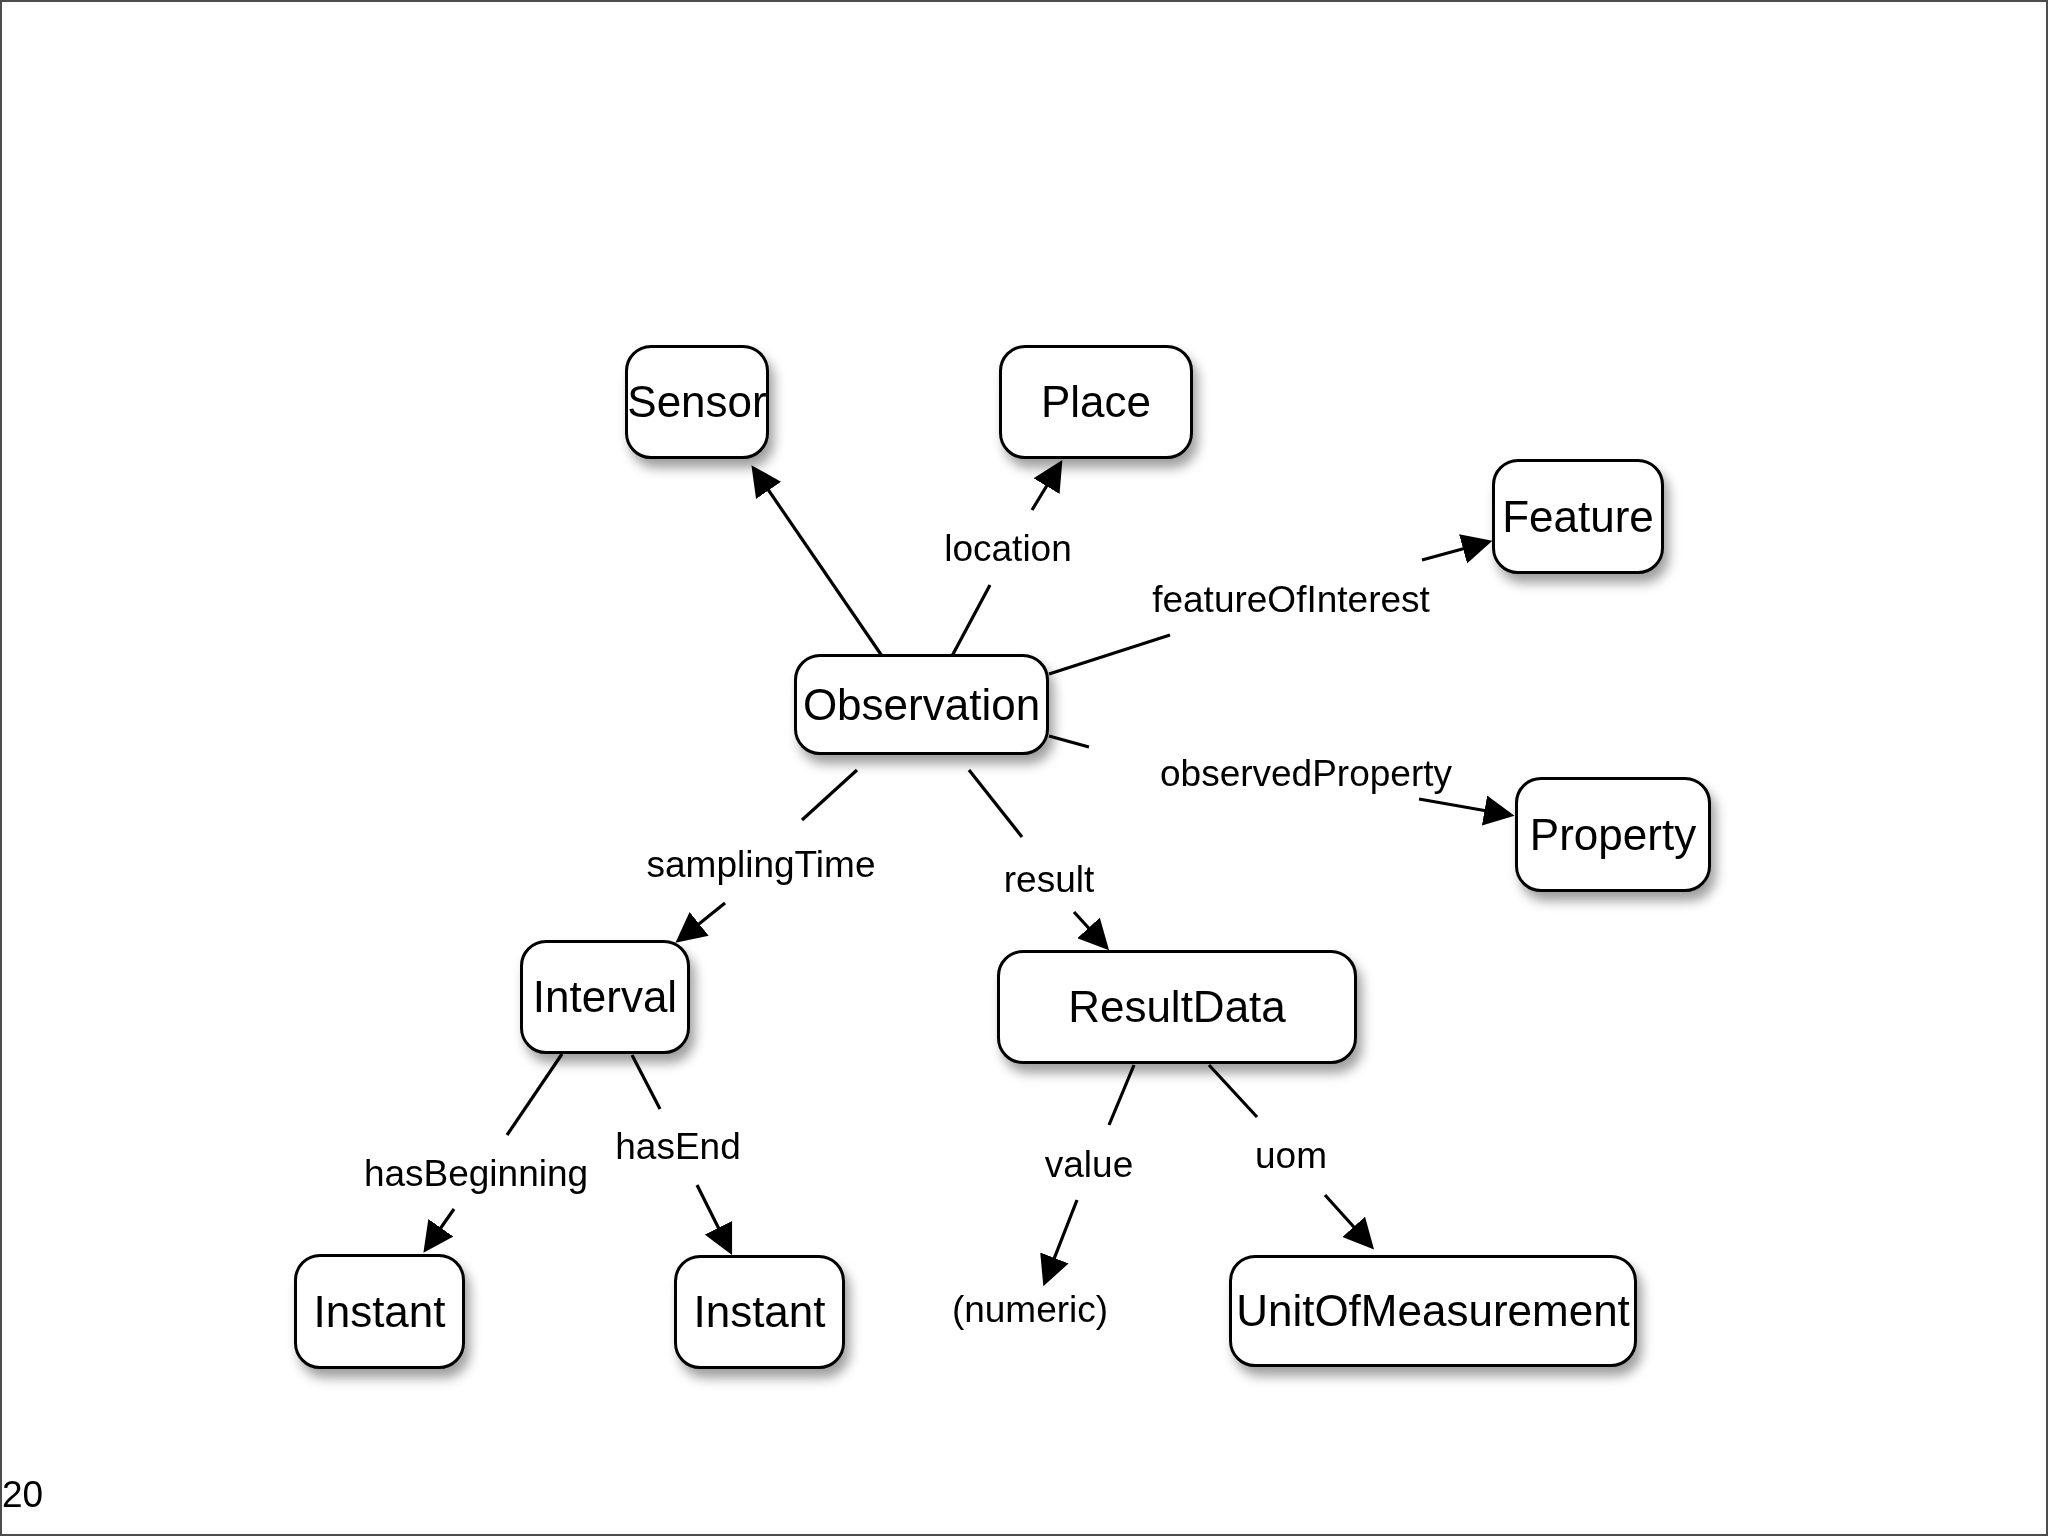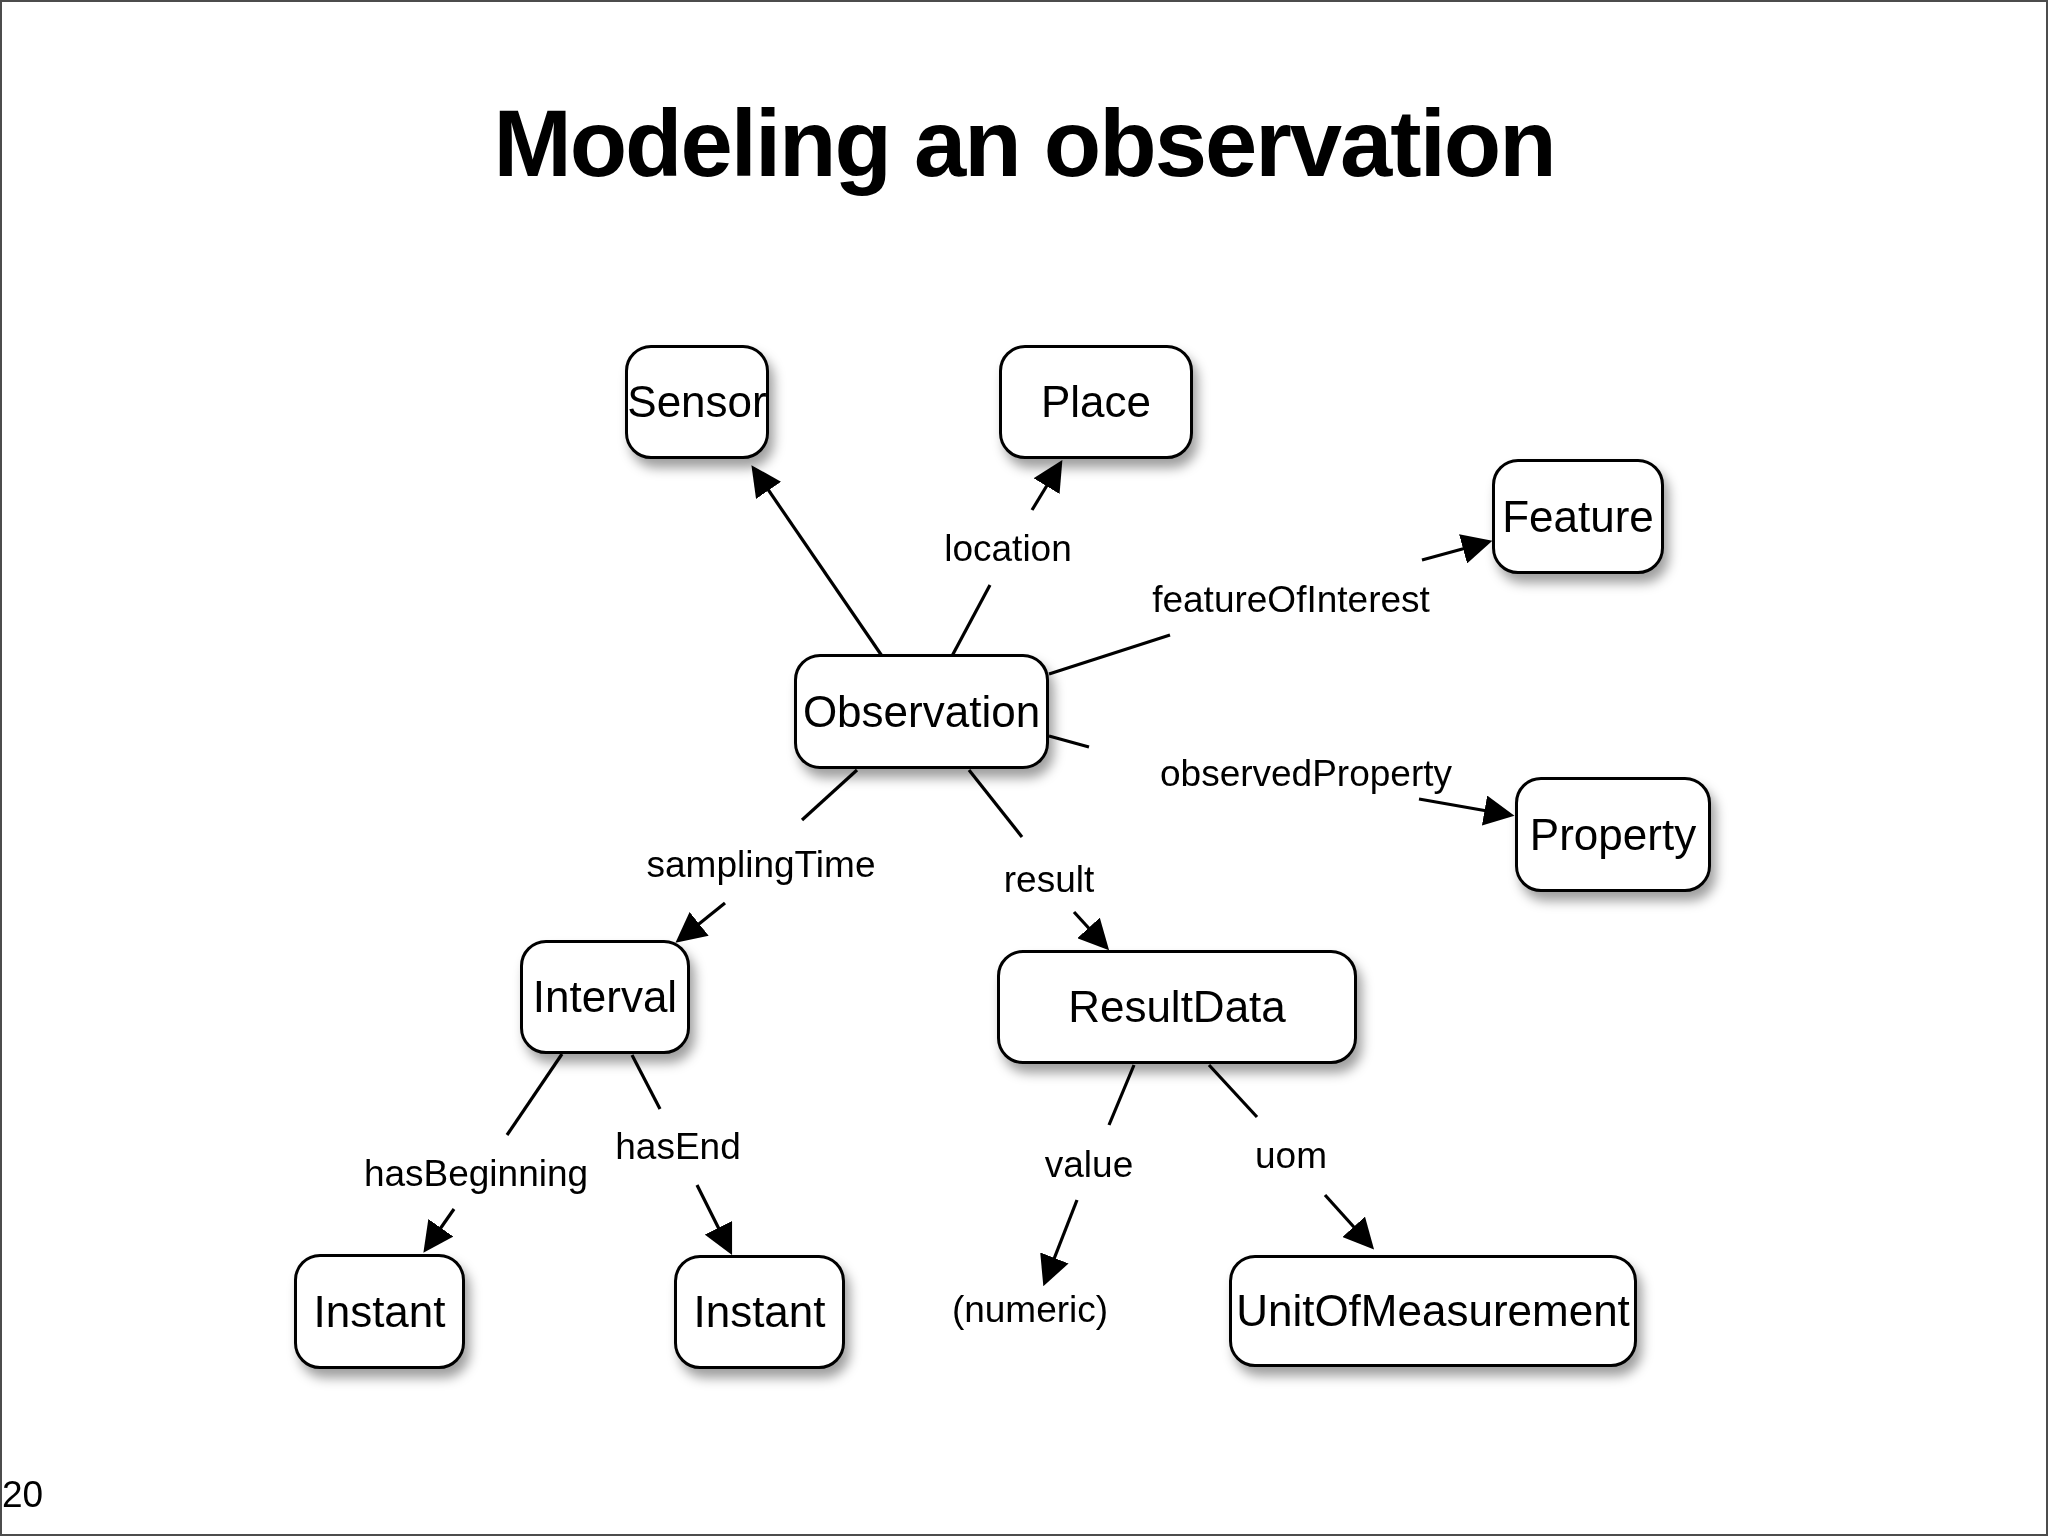--- a/index.html
+++ b/index.html
@@ -71,21 +71,20 @@
     top: 1472px;
     text-align: left;
     font-size: 37px;
     color: var(--text, #000000);
   }
 </style>
 </head>
 <body>
 
 <div class="slide" style="--bg: #ffffff; --slide-border: #4c4c4c; --node-fill: #ffffff; --node-border: #000000; --edge: #000000; --text: #000000;">
-  <h1 class="title">Modeling an observation</h1>
 
   <svg id="edge-layer" viewBox="0 0 2048 1536" xmlns="http://www.w3.org/2000/svg">
     <defs>
       <marker id="arrowhead" viewBox="0 0 10 10" refX="8.5" refY="5" markerWidth="9.5" markerHeight="9.5" orient="auto">
         <path d="M 0 0 L 10 5 L 0 10 z"></path>
       </marker>
     </defs>
     <g id="connector-group">
         <line x1="950" y1="654" x2="988" y2="583"></line>
         <line x1="1030" y1="508" x2="1058" y2="462" marker-end="url(#arrowhead)"></line>
@@ -112,21 +111,21 @@
   <div id="node-layer">
       <div class="node" style="left: 623px; top: 343px; width: 144px; height: 114px;">
         <span>Sensor</span>
       </div>
       <div class="node" style="left: 997px; top: 343px; width: 194px; height: 114px;">
         <span>Place</span>
       </div>
       <div class="node" style="left: 1490px; top: 457px; width: 172px; height: 115px;">
         <span>Feature</span>
       </div>
-      <div class="node" style="left: 792px; top: 652px; width: 255px; height: 115px;">
+      <div class="node" style="left: 792px; top: 652px; width: 255px; height: 101px;">
         <span>Observation</span>
       </div>
       <div class="node" style="left: 1513px; top: 775px; width: 196px; height: 115px;">
         <span>Property</span>
       </div>
       <div class="node" style="left: 518px; top: 938px; width: 170px; height: 114px;">
         <span>Interval</span>
       </div>
       <div class="node" style="left: 995px; top: 948px; width: 360px; height: 114px;">
         <span>ResultData</span>

